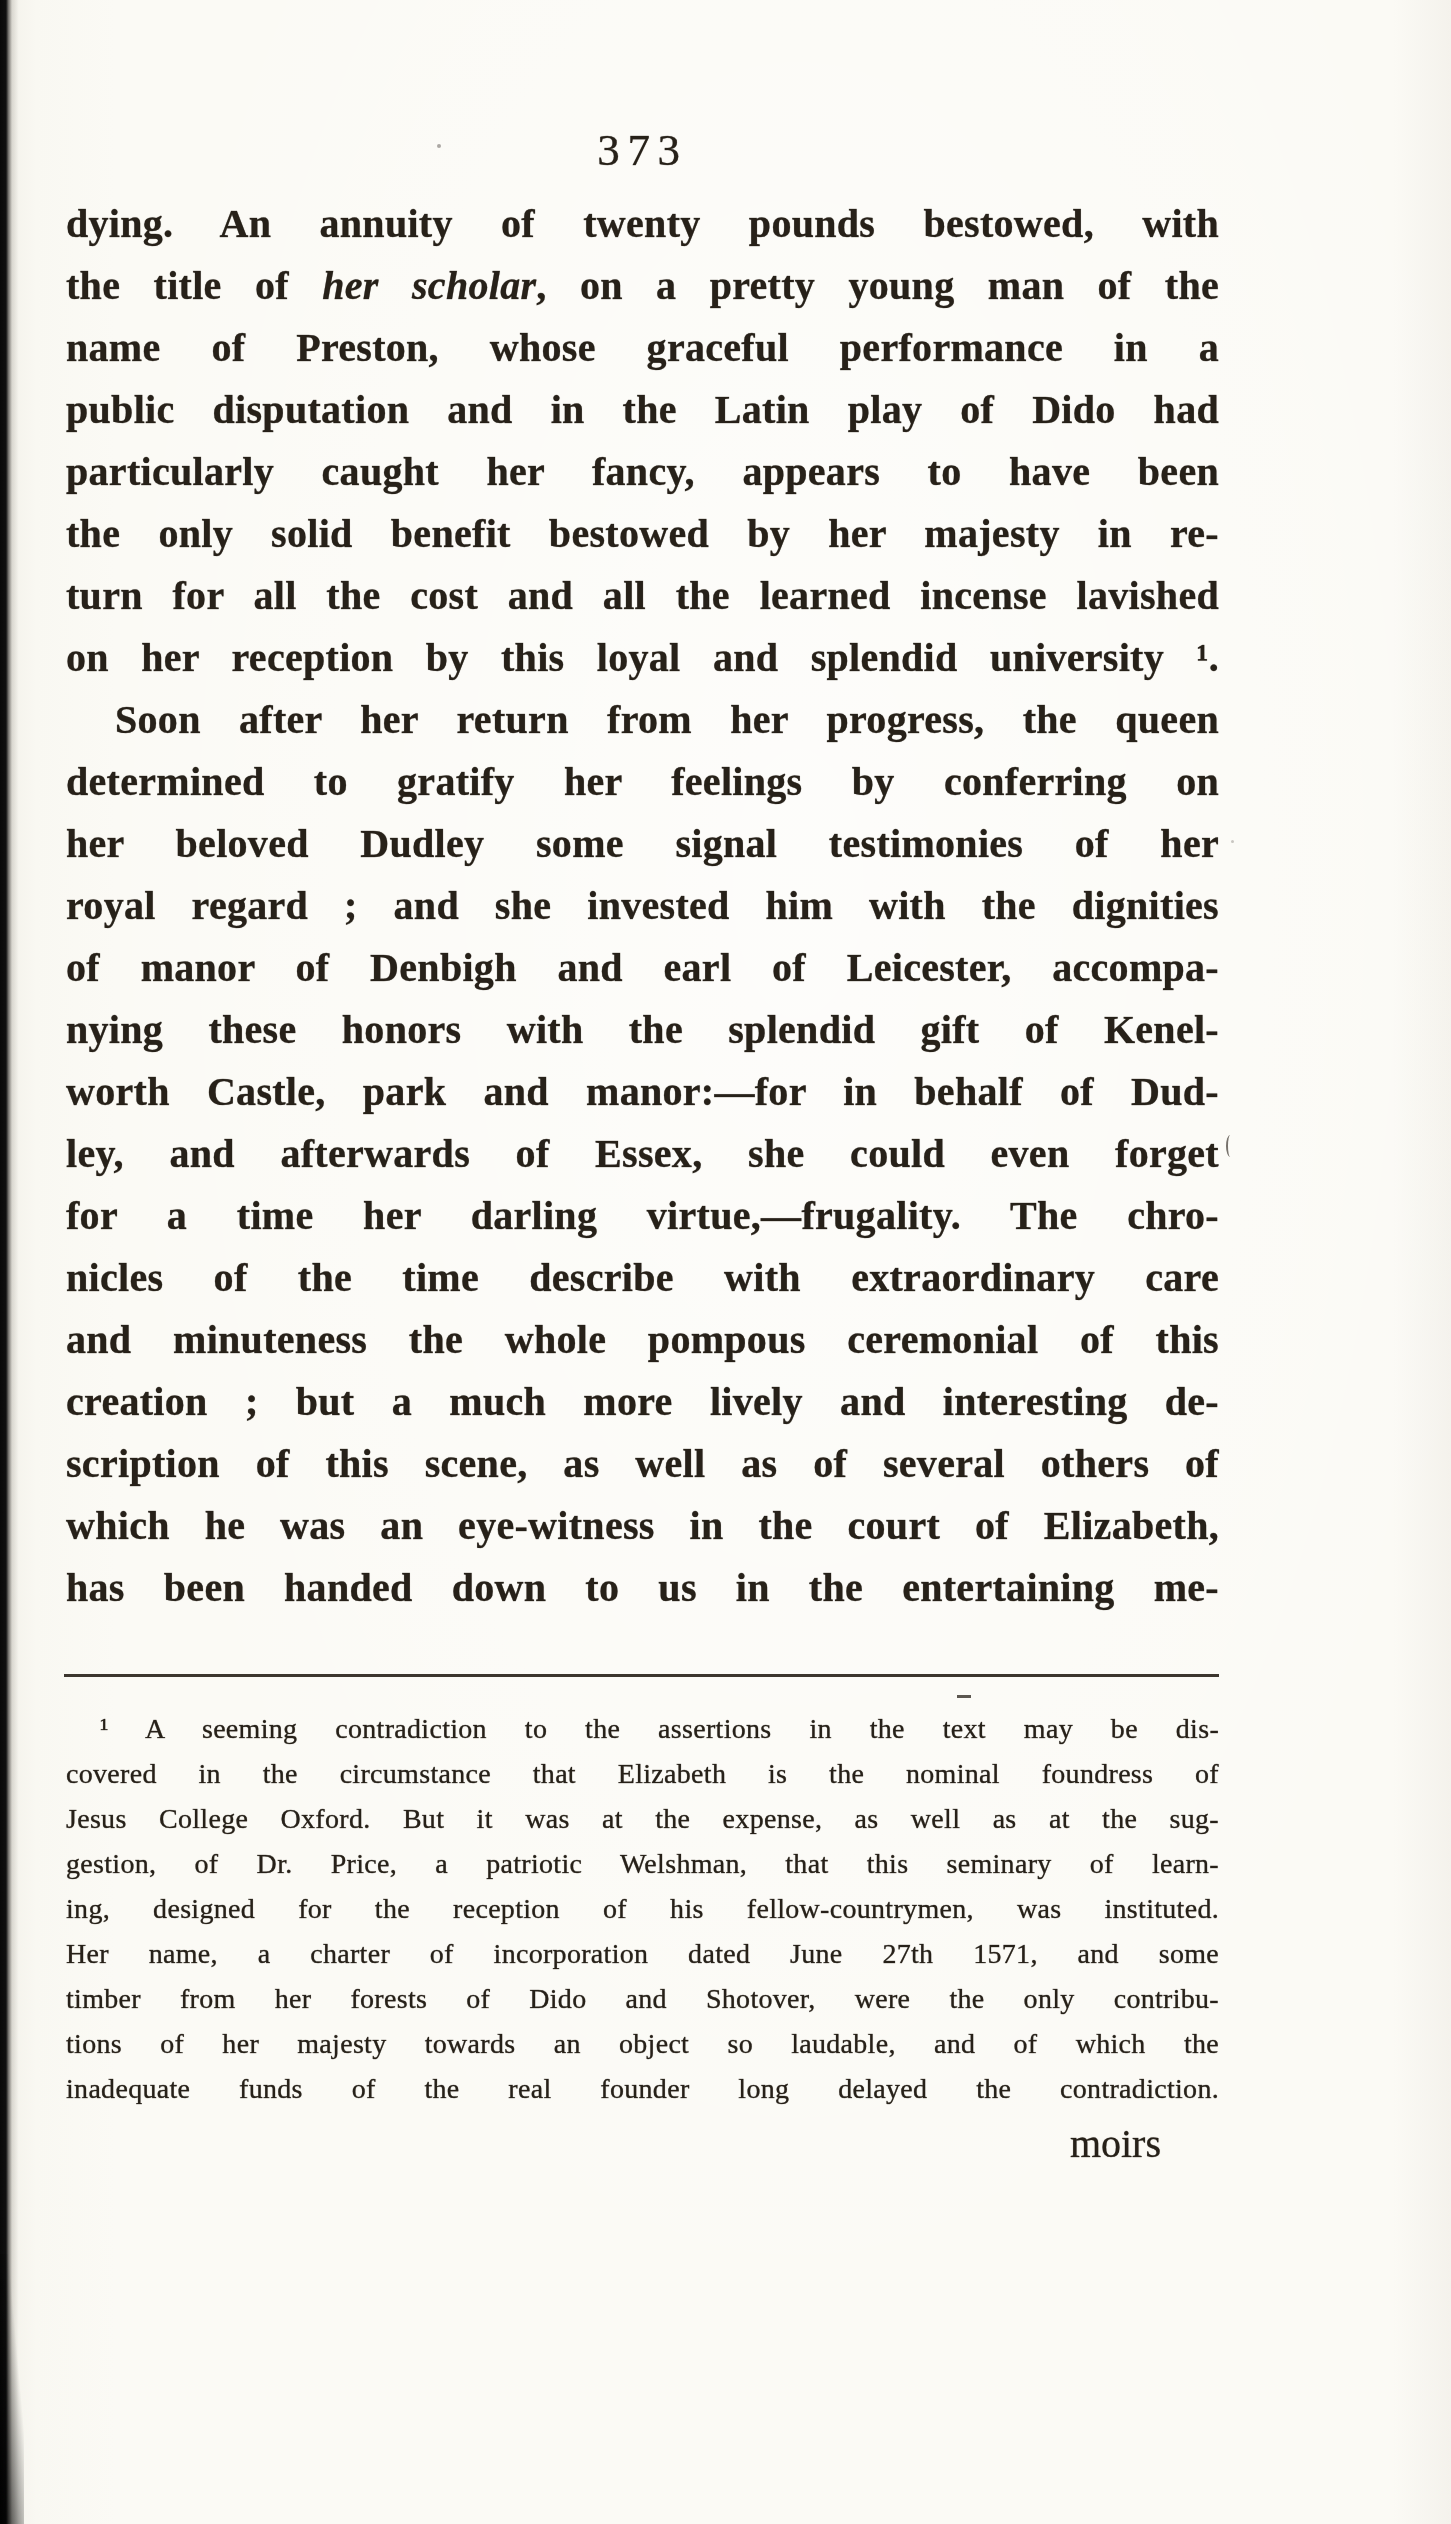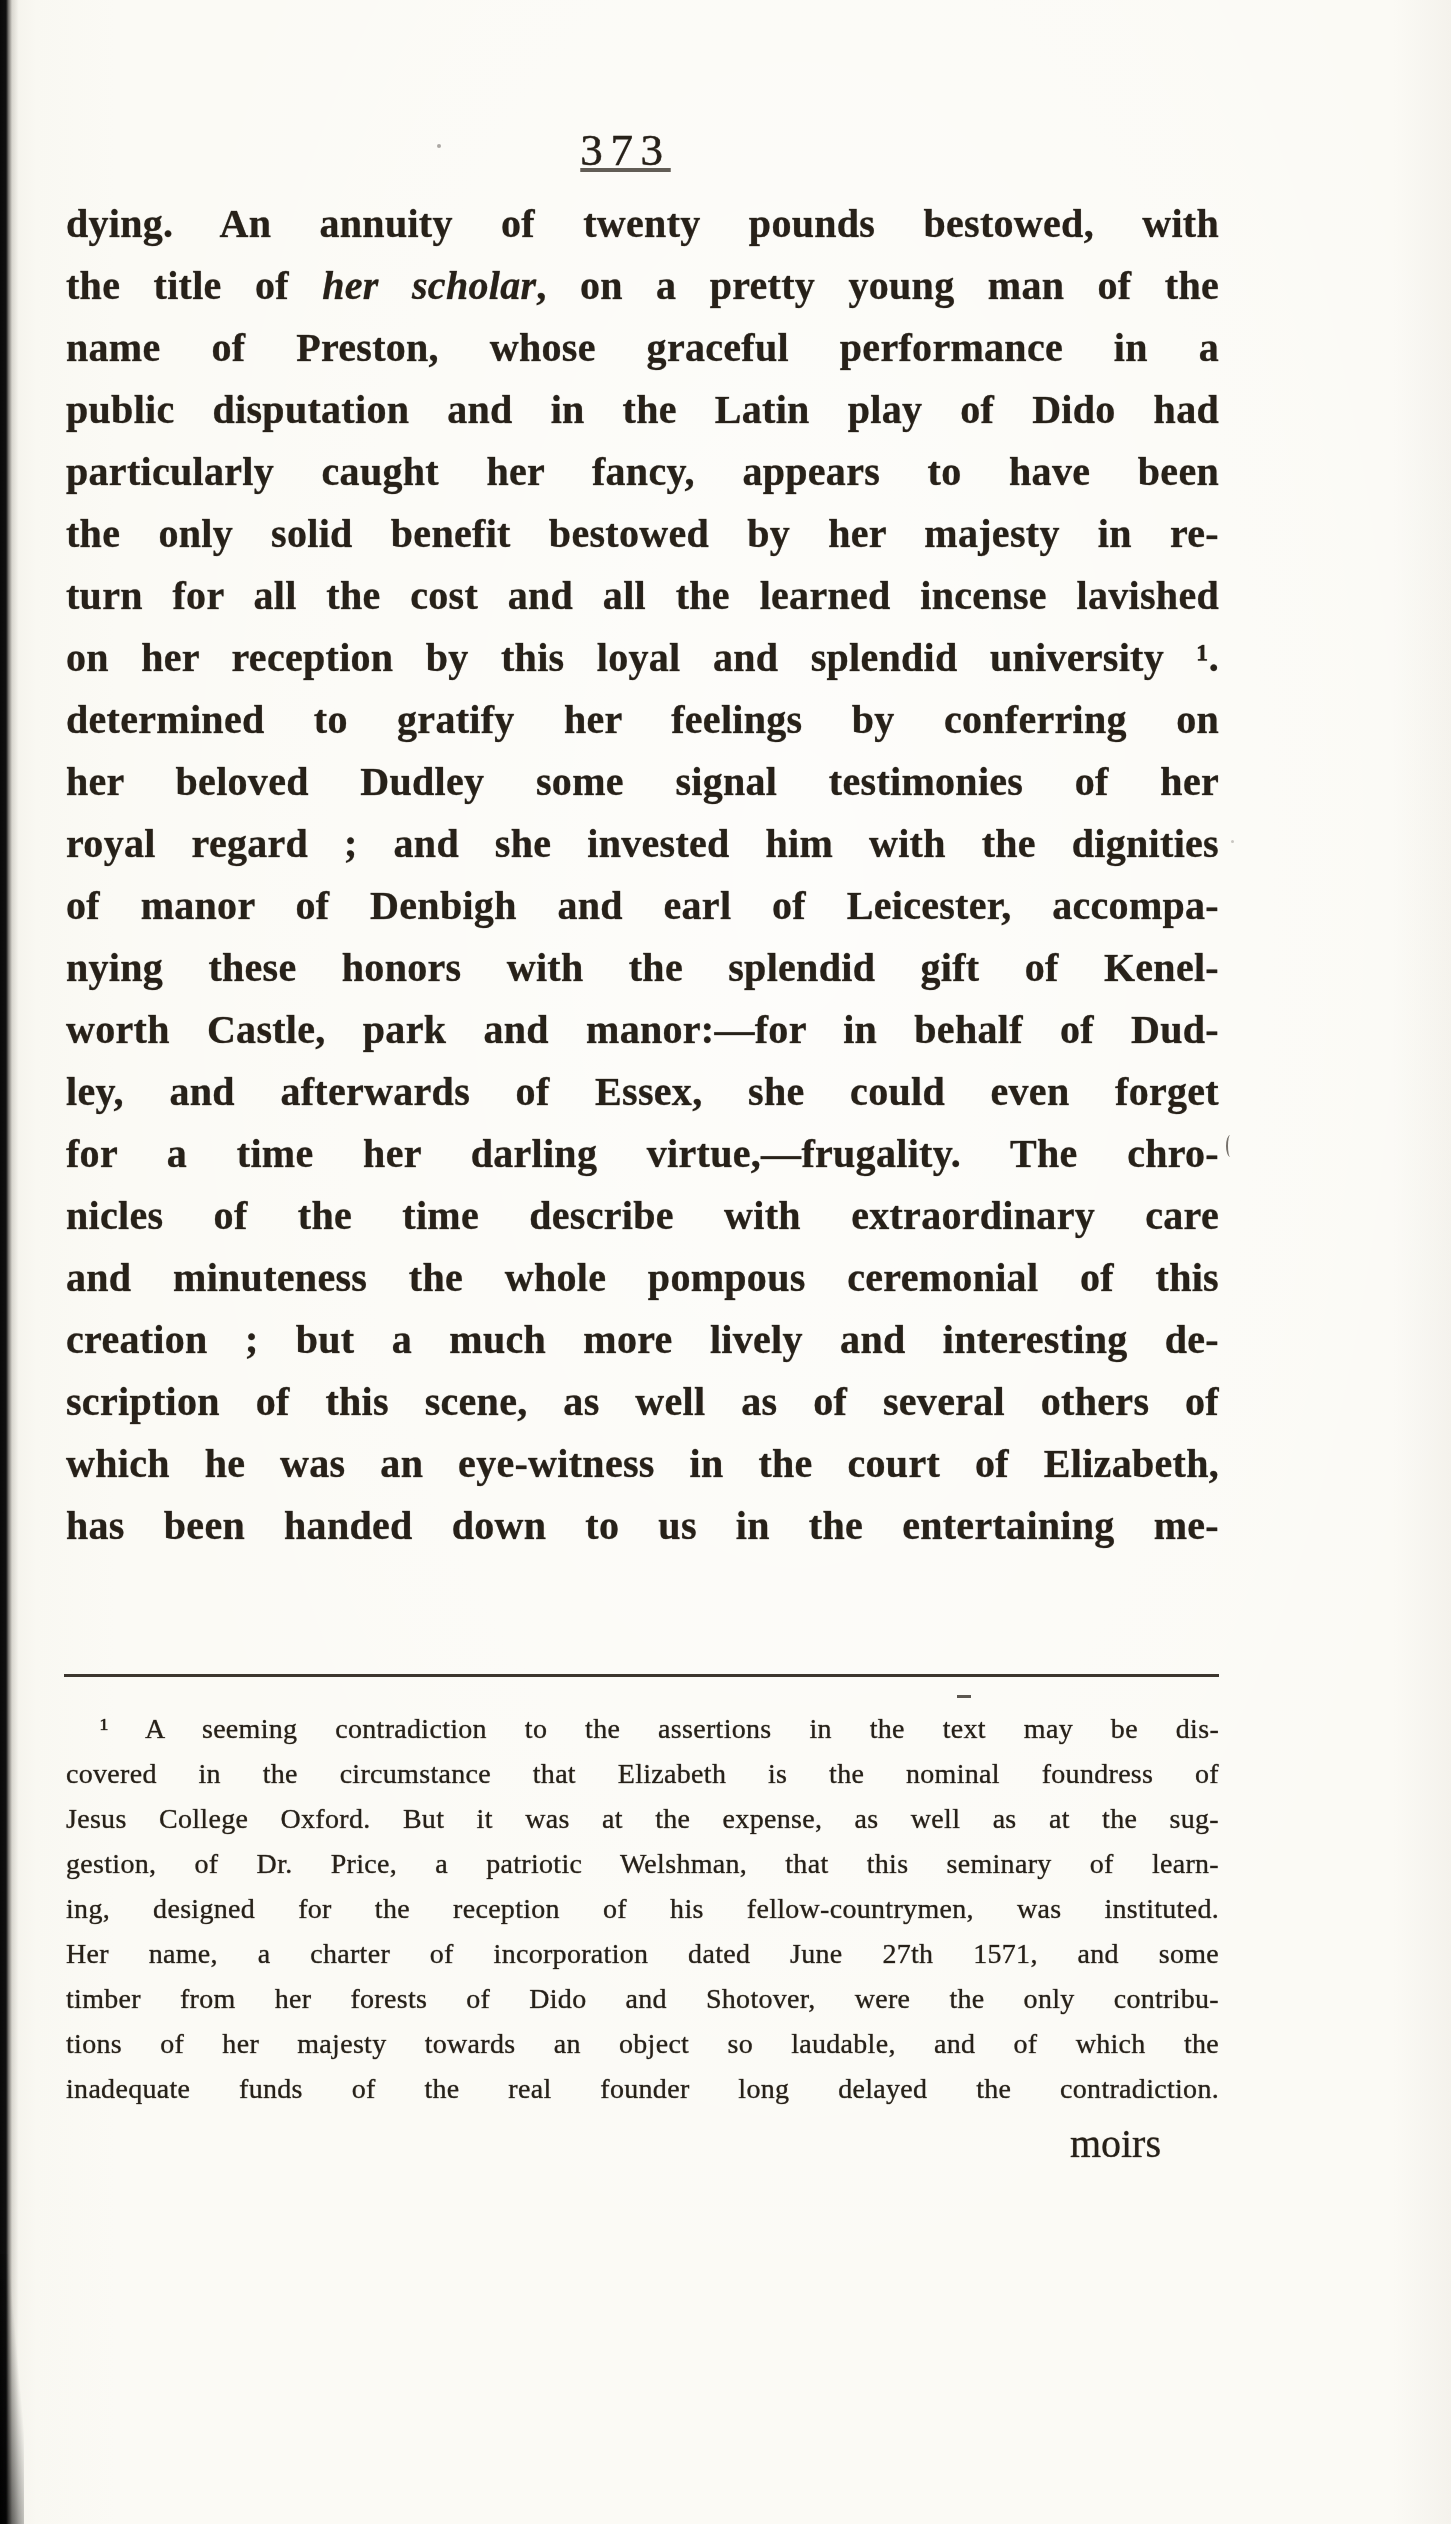--- a/index.html
+++ b/index.html
@@ -31,22 +31,22 @@
       #090909 0px, #101010 6px,
       rgba(35,33,30,.6) 8.5px,
       rgba(110,105,95,.2) 12px,
       rgba(0,0,0,0) 18.7px);
   }
   .edge-left::after{
     content:"";position:absolute;left:0;bottom:0;width:24px;height:271px;
     background:linear-gradient(to top right, rgba(0,0,0,.85), rgba(0,0,0,0) 68%);
   }
   .page-number{
-    position:absolute;top:124px;left:49px;width:1153px;
-    text-align:center;font-size:45px;letter-spacing:7.6px;text-decoration:underline;
+    position:absolute;top:124px;left:66px;width:1153px;
+    text-align:center;font-size:45px;letter-spacing:7.6px;
   }
   .body-text{
     position:absolute;top:193px;left:66px;width:1153px;
     font-size:40px;line-height:62px;letter-spacing:0.3px;word-spacing:1.7px;
   }
   .paragraph{margin:0;font-weight:bold;}
   .line{
     text-align:justify;
     text-align-last:justify;
     white-space:normal;
@@ -85,20 +85,21 @@
         <div class="line"><span>dying.  An annuity of twenty pounds bestowed, with</span></div>
         <div class="line"><span>the title of </span><span class="it">her scholar</span><span>, on a pretty young man of the</span></div>
         <div class="line"><span>name of Preston, whose graceful performance in a</span></div>
         <div class="line"><span>public disputation and in the Latin play of Dido had</span></div>
         <div class="line"><span>particularly caught her fancy, appears to have been</span></div>
         <div class="line"><span>the only solid benefit bestowed by her majesty in re-</span></div>
         <div class="line"><span>turn for all the cost and all the learned incense lavished</span></div>
         <div class="line"><span>on her reception by this loyal and splendid university ¹.</span></div>
       </div>
       <div class="paragraph">
+        <div class="line indent"><span>Soon after her return from her progress, the queen</span></div>
         <div class="line"><span>determined to gratify her feelings by conferring on</span></div>
         <div class="line"><span>her beloved Dudley some signal testimonies of her</span></div>
         <div class="line"><span>royal regard ; and she invested him with the dignities</span></div>
         <div class="line"><span>of manor of Denbigh and earl of Leicester, accompa-</span></div>
         <div class="line"><span>nying these honors with the splendid gift of Kenel-</span></div>
         <div class="line"><span>worth Castle, park and manor:—for in behalf of Dud-</span></div>
         <div class="line"><span>ley, and afterwards of Essex, she could even forget</span></div>
         <div class="line"><span>for a time her darling virtue,—frugality.  The chro-</span></div>
         <div class="line"><span>nicles of the time describe with extraordinary care</span></div>
         <div class="line"><span>and minuteness the whole pompous ceremonial of this</span></div>

